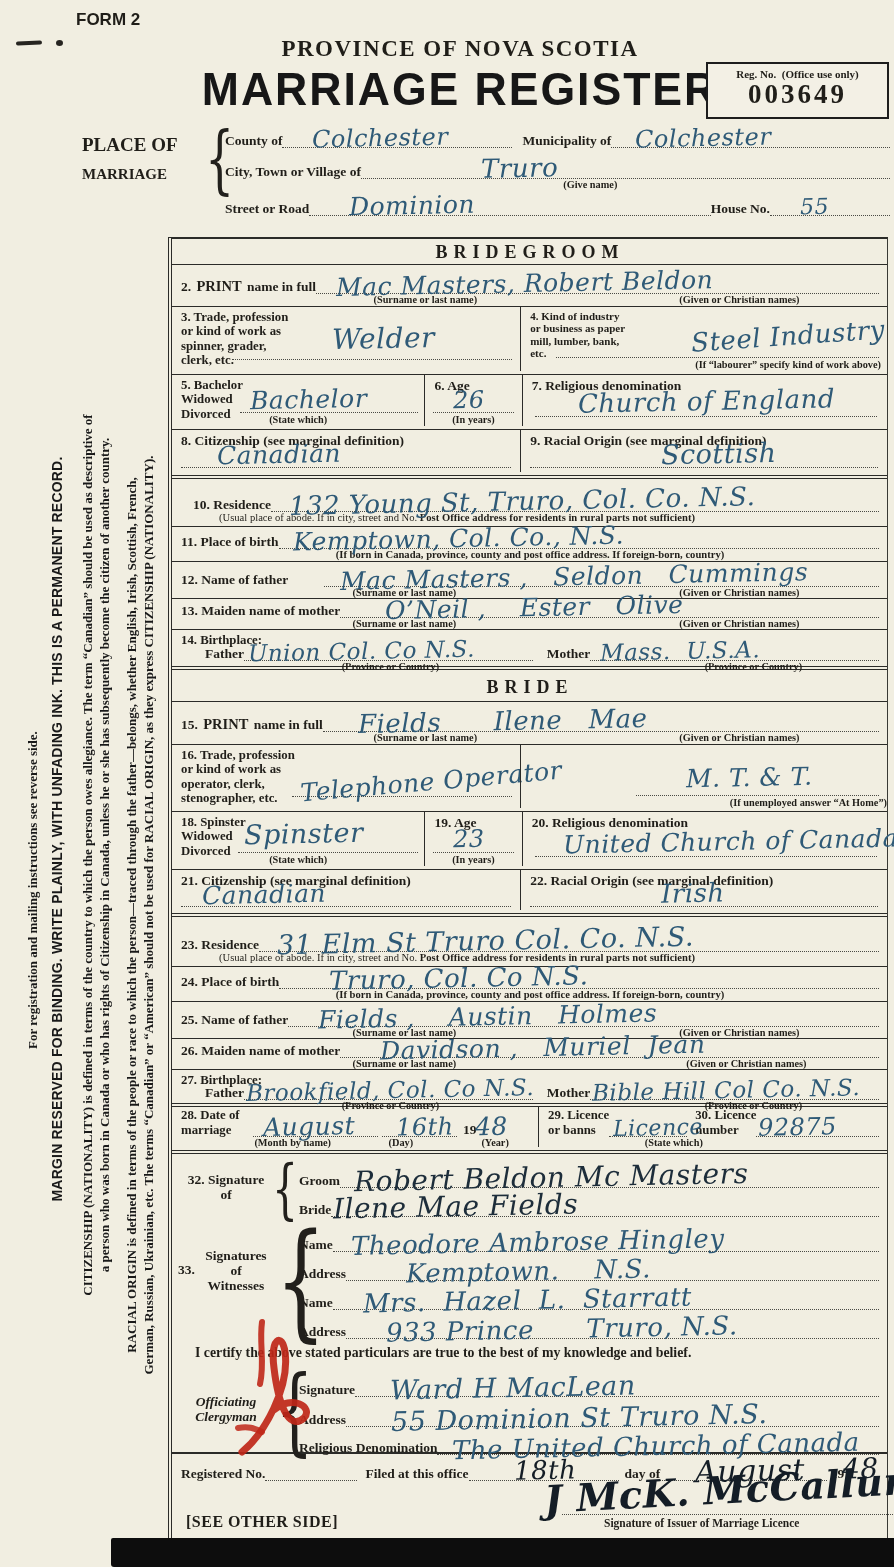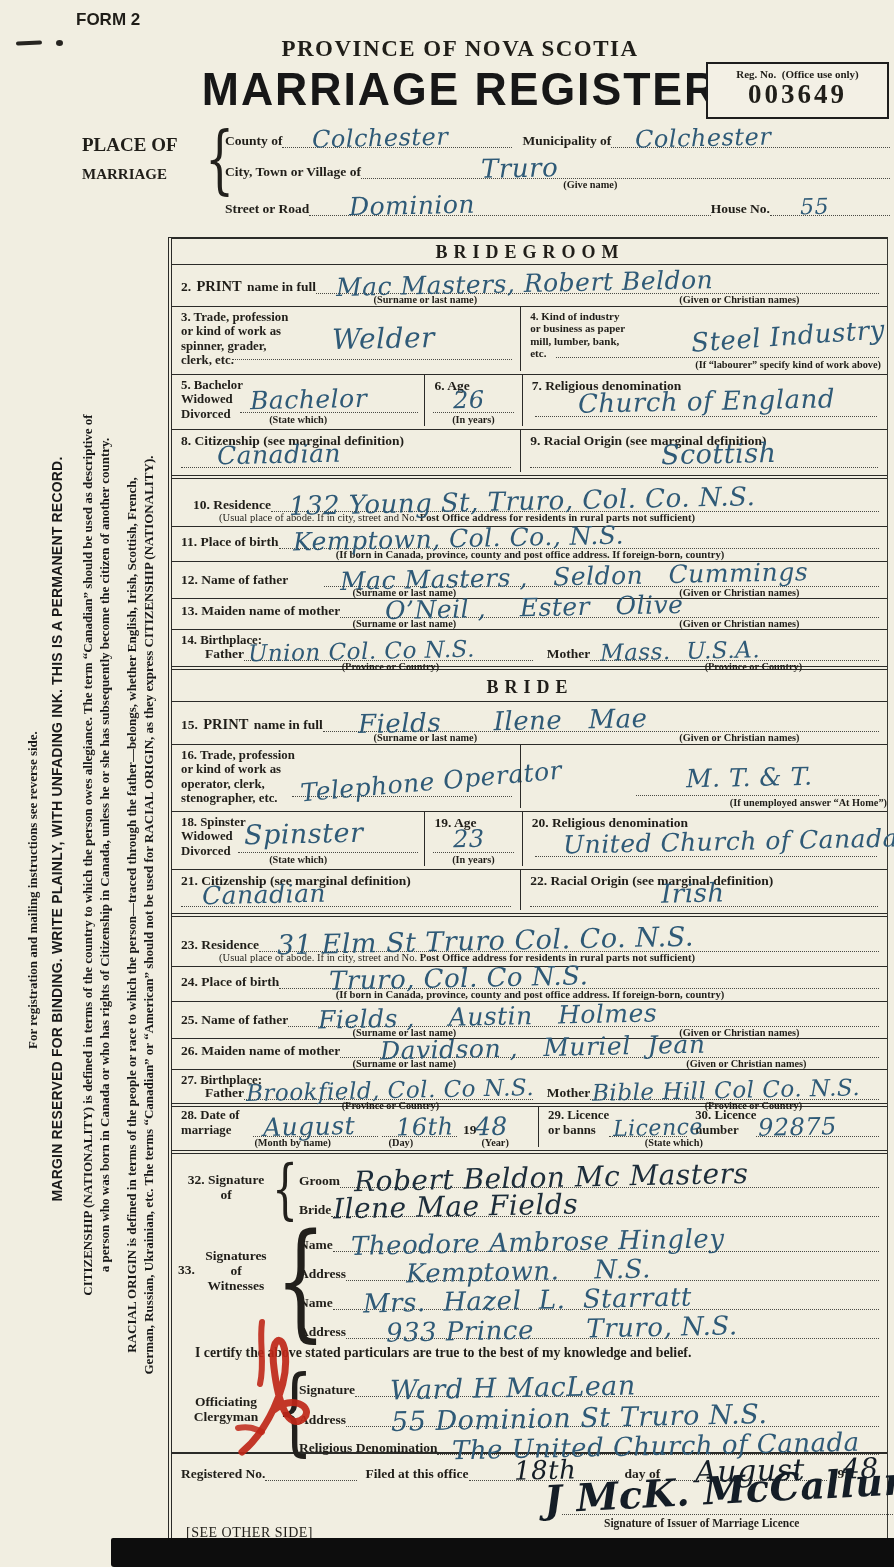--- a/index.html
+++ b/index.html
@@ -505,21 +505,21 @@
           </span>
       </div>
     </div>
   </div>
 
   <div class="row nob" style="height:22px;">
     <div style="font-size:13.8px;font-weight:bold;padding-left:14px;">I certify the above stated particulars are true to the best of my knowledge and belief.</div>
   </div>
 
   <div class="row" style="height:90px;border-bottom:2px solid #2b2b28;">
-    <div class="lab abs" style="left:8px;top:30px;text-align:center;width:92px;font-size:13.5px;">
+    <div class="lab abs" style="left:8px;top:30px;text-align:center;width:92px;font-size:13.5px;font-style:italic;">
       <span>Officiating</span><br>
       <span>Clergyman</span></div>
     <div class="brace" style="left:92px;top:-2px;font-size:96px;">{</div>
     <div style="margin-left:118px;">
       <div class="fl" style="height:30px;">
         <span class="lab">Signature</span>
         <span class="dots">
           <i class="hw" style="left:35px;font-size:27px;bottom:-5px;">Ward H MacLean</i>
           </span>
       </div>
@@ -549,21 +549,21 @@
       <span class="lab" style="margin-left:6px;">day of</span>
       <span class="dots" style="max-width:215px;">
         <i class="hw ink-black" style="left:35px;font-size:30px;bottom:-6px;">August</i>
         </span>
       <span class="lab" style="margin-left:4px;">19</span>
       <i class="hw ink-black" style="font-size:28px;margin-left:-2px;position:relative;top:2px;">48</i>
     </div>
   </div>
 
   <div class="row nob" style="height:53px;">
-    <div class="abs" style="left:14px;top:38px;font-size:14px;font-weight:normal;letter-spacing:.5px;">[SEE OTHER SIDE]</div>
+    <div class="abs" style="left:14px;top:26px;font-size:16px;font-weight:bold;letter-spacing:.5px;">[SEE OTHER SIDE]</div>
     <div class="abs" style="left:390px;width:335px;top:27px;border-bottom:1.4px dotted #4a4a44;"></div>
     <i class="hw ink-black abs" style="left:372px;top:-16px;font-size:38px;font-weight:bold;transform:rotate(-3deg);">J McK. McCallum</i>
     <div class="cap abs" style="left:432px;top:30px;font-size:11.5px;">Signature of Issuer of Marriage Licence</div>
   </div>
 
 </div>
 
 <svg class="abs" style="left:228px;top:1310px;" width="110" height="160" viewBox="0 0 110 160">
   <path d="M34 12 C 31 34, 37 52, 32 74" fill="none" stroke="#bf2718" stroke-width="6" stroke-linecap="round" opacity="0.9"></path>
   <path d="M14 142 C 36 124, 62 78, 57 42 C 54 22, 42 28, 46 58 C 50 92, 60 122, 76 108 C 86 97, 64 84, 46 100" fill="none" stroke="#bf2718" stroke-width="7" stroke-linecap="round" opacity="0.92"></path>

